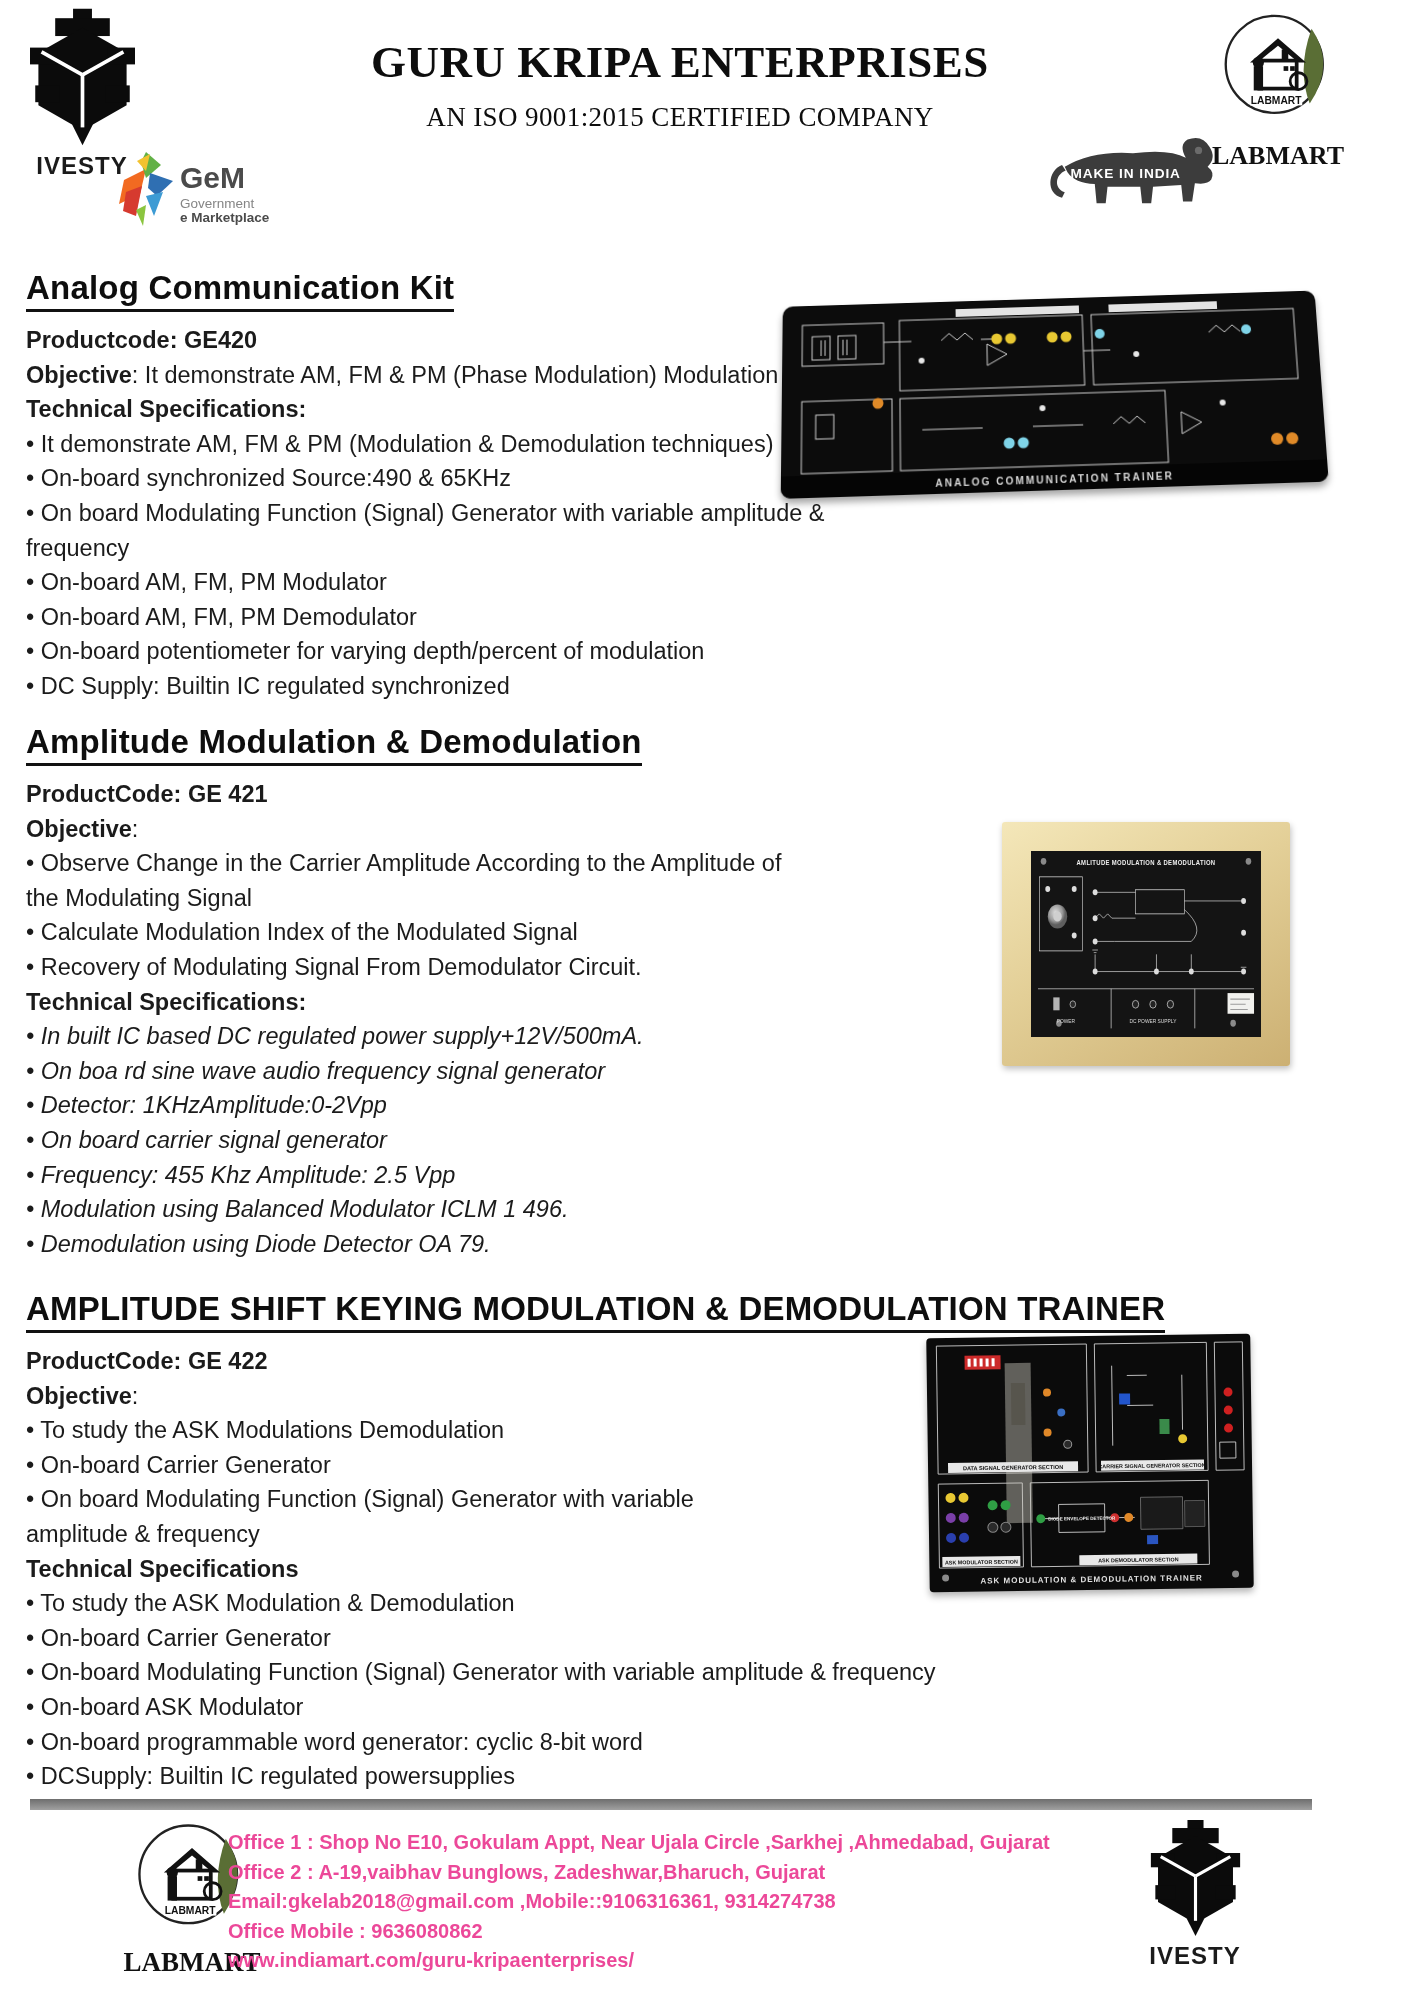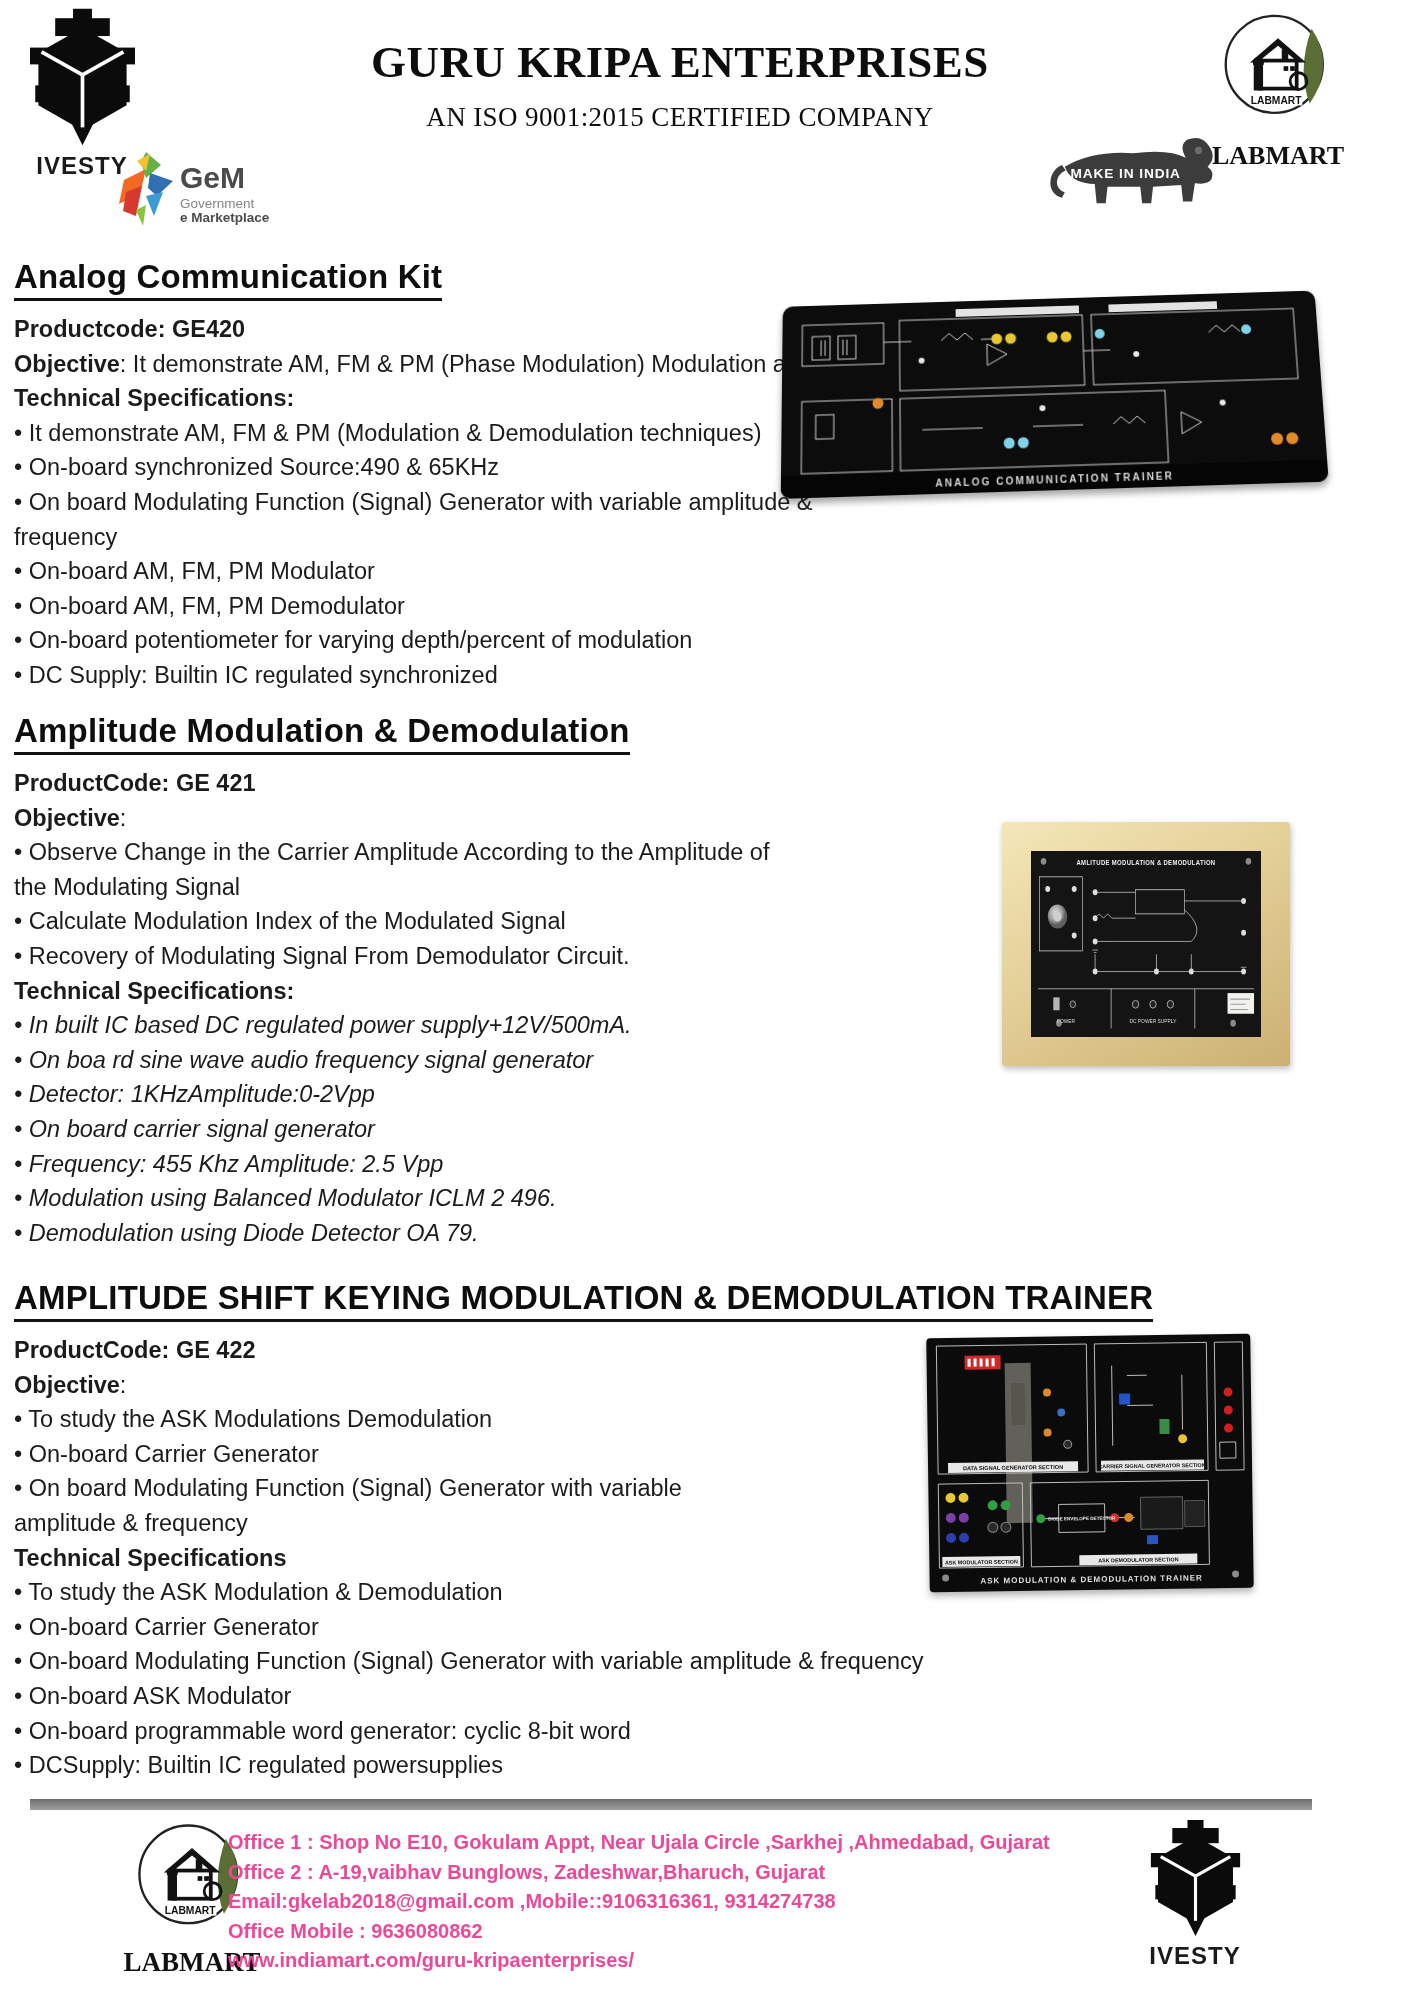--- a/index.html
+++ b/index.html
@@ -16,21 +16,21 @@
   .gem-sub{font-size:13.5px;color:#858585;margin-top:3px;}
   .gem-sub2{font-size:13.5px;font-weight:bold;color:#4b4b4b;}
   .titles{left:255px;top:36px;width:850px;text-align:center;font-family:"Liberation Serif",serif;}
   .titles h1{margin:0;font-size:45px;font-weight:bold;letter-spacing:.5px;color:#0d0d0d;}
   .tagline{font-size:27px;font-weight:normal;margin-top:14px;letter-spacing:.4px;color:#0d0d0d;}
   .labmart-top{left:1208px;top:4px;width:140px;text-align:center;}
   .labmart-word{font-family:"Liberation Serif",serif;font-weight:bold;font-size:26px;margin-top:3px;color:#111;}
   .mii{left:1042px;top:118px;}
 
   
-  .sec{position:absolute;left:14px;}
+  .sec{position:absolute;left:26px;margin-top:11px;}
   .sec1{top:258px;width:1190px;}
   .sec2{top:712px;width:965px;}
   .sec3{top:1279px;width:1372px;}
   .sec-title{display:inline-block;font-size:33px;font-weight:bold;letter-spacing:.2px;
              border-bottom:3.5px solid #111;padding-bottom:2px;margin:0 0 11px 0;color:#0e0e0e;}
   .line{font-size:23.5px;line-height:34.6px;}
   .b{font-weight:bold;}
   ul.blt{list-style:none;margin:0;padding:0;}
   ul.blt li{font-size:23.5px;line-height:34.6px;}
   ul.blt li::before{content:"• ";}
@@ -212,21 +212,21 @@
       <li>Calculate Modulation Index of the Modulated Signal</li>
       <li>Recovery of Modulating Signal From Demodulator Circuit.</li>
     </ul>
     <div class="line b">Technical Specifications:</div>
     <ul class="blt tech">
       <li>In built IC based DC regulated power supply+12V/500mA.</li>
       <li>On boa rd sine wave audio frequency signal generator</li>
       <li>Detector: 1KHzAmplitude:0-2Vpp</li>
       <li>On board carrier signal generator</li>
       <li>Frequency: 455 Khz Amplitude: 2.5 Vpp</li>
-      <li>Modulation using Balanced Modulator ICLM 2 496.</li>
+      <li>Modulation using Balanced Modulator ICLM 1 496.</li>
       <li>Demodulation using Diode Detector OA 79.</li>
     </ul>
   </div>
 
   <div class="abs img2">
     <div class="panel2">
       <svg class="fillsvg" viewBox="0 0 330 216" preserveAspectRatio="none">
         <text x="165" y="16" font-size="8.5" font-weight="bold" fill="#eeeeee" text-anchor="middle" letter-spacing=".5">AMLITUDE MODULATION &amp; DEMODULATION</text>
         <circle cx="18" cy="12" r="4" fill="#8a8a8a"></circle>
           <circle cx="312" cy="12" r="4" fill="#8a8a8a"></circle>

